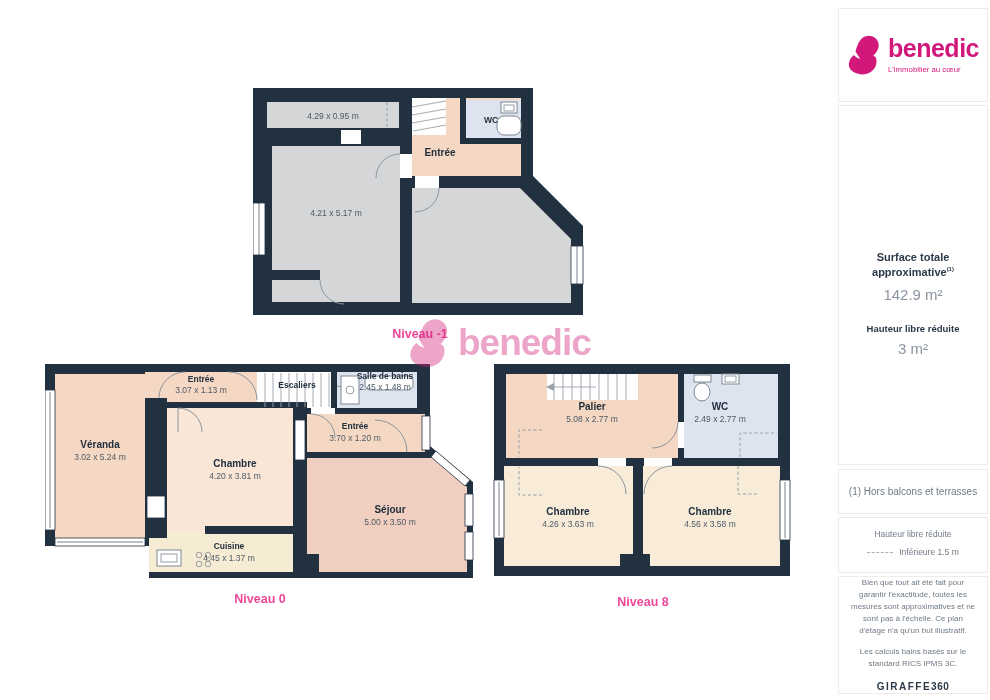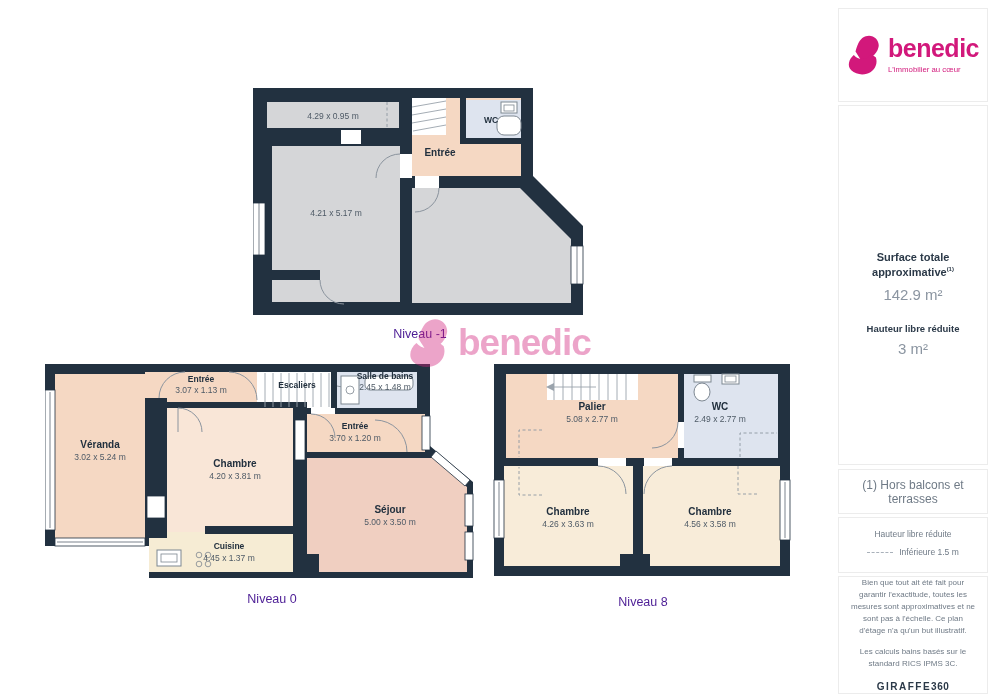--- a/index.html
+++ b/index.html
@@ -1,19 +1,19 @@
 <!DOCTYPE html>
 <html><head>
 <meta charset="utf-8">
 <style>
   html,body{margin:0;padding:0;background:#fff;}
   body{width:990px;height:700px;font-family:"Liberation Sans",sans-serif;}
   #page{position:relative;width:990px;height:700px;background:#fff;overflow:hidden;}
   .plan{position:absolute;}
-  .floor-label{position:absolute;width:144px;text-align:center;font-size:12.5px;font-weight:normal;color:#4c1d95;}
+  .floor-label{position:absolute;width:144px;text-align:center;font-size:12.5px;font-weight:bold;color:#ec4899;}
   
   .room-name{font-family:"Liberation Sans",sans-serif;font-size:10px;font-weight:bold;fill:#22303e;text-anchor:middle;}
   .room-name-sm{font-family:"Liberation Sans",sans-serif;font-size:8.5px;font-weight:bold;fill:#22303e;text-anchor:middle;}
   .room-dims{font-family:"Liberation Sans",sans-serif;font-size:8.5px;fill:#4e5a66;text-anchor:middle;}
   .wall{fill:#223140;}
   .win{fill:#ffffff;stroke:#223140;stroke-width:0.8;}
   .door{fill:none;stroke:#8b949e;stroke-width:1;}
   .fixture{fill:#ffffff;stroke:#7d8791;stroke-width:1;}
   .fixline{fill:none;stroke:#7d8791;stroke-width:0.8;}
   .stair{stroke:#9aa3ac;stroke-width:0.9;}
@@ -25,21 +25,21 @@
   .side-box{position:absolute;left:838px;width:150px;border:1px solid #ececec;background:#fff;box-sizing:border-box;}
   #logo-box{top:8px;height:94px;display:flex;align-items:center;padding:0 8px;}
   #logo-text{margin-left:7px;}
   #logo-name{font-size:25px;font-weight:bold;color:#d2187b;line-height:1;letter-spacing:-0.5px;}
   #logo-tagline{font-size:7.8px;color:#d2187b;margin-top:4px;}
   #info-box{top:105px;height:360px;text-align:center;padding-top:144px;}
   .info-title{font-size:11px;font-weight:bold;color:#2b3948;line-height:1.35;padding:0 10px;}
   .info-sup{font-size:6px;vertical-align:super;}
   .info-value{font-size:15px;color:#8b95a1;margin-top:6px;}
   .info-title2{font-size:9.5px;font-weight:bold;color:#2b3948;margin-top:20px;}
-  #note-box{top:469px;height:45px;display:flex;align-items:center;justify-content:center;font-size:12px;color:#6f7a86;text-align:center;}
+  #note-box{top:469px;height:45px;display:flex;align-items:center;justify-content:center;font-size:10px;color:#6f7a86;}
   #legend-box{top:517px;height:56px;text-align:center;font-size:8.5px;color:#6f7a86;padding-top:11px;}
   #legend-box .dash{display:inline-block;width:26px;border-top:1px dashed #a9b1ba;vertical-align:middle;margin-right:6px;}
   #legend-item{margin-top:8px;text-align:center;}
   #disclaimer-box{top:576px;height:118px;font-size:8px;color:#6f7a86;text-align:center;padding:0 11px;line-height:1.5;}
   #disclaimer-box p{margin:0 0 9px 0;}
   #giraffe{margin-top:2px;color:#2b3948;font-size:10px;letter-spacing:1.5px;}
   #giraffe .g1{font-weight:600;}
   #giraffe .g2{font-weight:800;letter-spacing:0.5px;}
 </style>
 </head>
@@ -184,21 +184,21 @@
       <text class="room-name" x="190" y="105">Chambre</text>
       <text class="room-dims" x="190" y="117">4.20 x 3.81 m</text>
       <text class="room-name-sm" x="310" y="67">Entrée</text>
       <text class="room-dims" x="310" y="79">3.70 x 1.20 m</text>
       <text class="room-name" x="345" y="151">Séjour</text>
       <text class="room-dims" x="345" y="163">5.00 x 3.50 m</text>
       <text class="room-name-sm" x="184" y="187">Cuisine</text>
       <text class="room-dims" x="184" y="199">4.45 x 1.37 m</text>
     </g>
   </svg>
-  <div class="floor-label" style="left:200px;top:592px">Niveau 0</div>
+  <div class="floor-label" style="left:188px;top:592px">Niveau 0</div>
 
   <svg class="plan" style="left:492px;top:362px" width="302" height="218" viewBox="0 0 302 218">
     <g>
       <path class="wall" d="M2,2 H298 V214 H2 Z"></path>
     </g>
     <g>
       <rect x="14" y="12" width="172" height="84" fill="#f5d8c3"></rect>
       <rect x="55" y="12" width="91" height="26" fill="#ffffff"></rect>
       <rect x="192" y="12" width="94" height="84" fill="#dee4ef"></rect>
       <rect x="12" y="104" width="129" height="100" fill="#f8ecd9"></rect>

